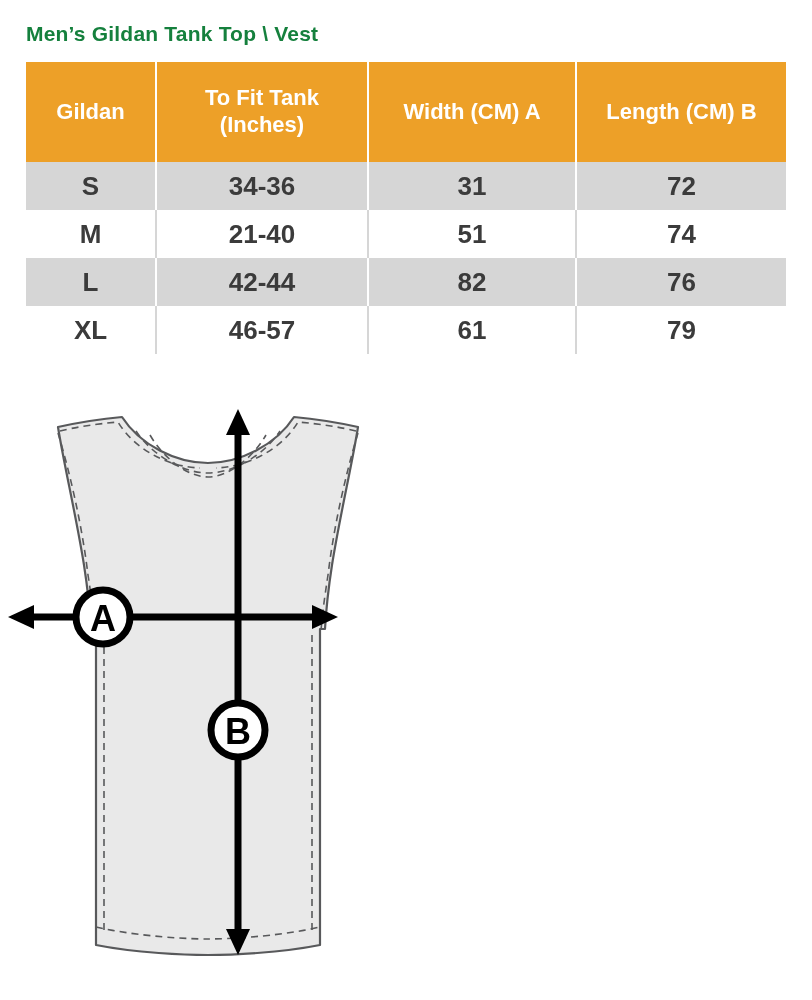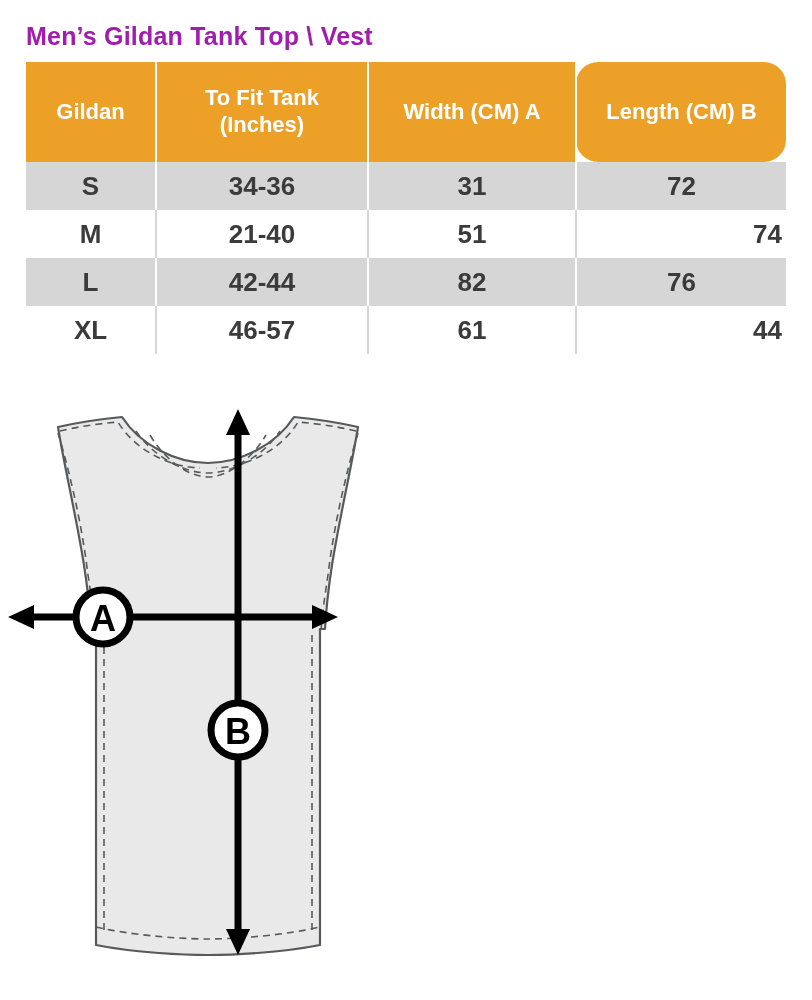--- a/index.html
+++ b/index.html
@@ -13,23 +13,23 @@
     position: relative;
     width: 812px;
     height: 1000px;
     background: #ffffff;
     overflow: hidden;
   }
   .title {
     position: absolute;
     left: 26px;
     top: 22px;
-    font-size: 25px;
+    font-size: 21px;
     font-weight: bold;
-    color: #a21caf;
+    color: #15803d;
     letter-spacing: 0.2px;
     white-space: nowrap;
   }
   
   .size-table {
     position: absolute;
     left: 26px;
     top: 62px;
     width: 760px;
     border-collapse: collapse;
@@ -40,36 +40,36 @@
     color: #ffffff;
     font-size: 22px;
     font-weight: bold;
     line-height: 1.22;
     padding: 10px 4px;
     text-align: center;
     vertical-align: middle;
     border-right: 2px solid #ffffff;
     height: 100px;
   }
-  .size-table th:last-child { border-right: none; border-radius: 22px; }
+  .size-table th:last-child { border-right: none; }
   .size-table td {
     font-size: 26px;
     font-weight: bold;
     color: #3b3b3b;
     text-align: center;
     vertical-align: middle;
     height: 48px;
     padding: 2px 4px;
     border-right: 2px solid #ffffff;
   }
   .size-table td:last-child { border-right: none; margin-top: 29px; }
   .size-table tbody tr.odd td { background: #d6d6d6; }
   .size-table tbody tr.even td { background: #ffffff; }
   .size-table tbody tr.even td { border-right: 2px solid #d6d6d6; }
-  .size-table tbody tr.even td:last-child { border-right: none; text-align: right; }
+  .size-table tbody tr.even td:last-child { border-right: none; }
 
   
   col.c0 { width: 130px; }
   col.c1 { width: 212px; }
   col.c2 { width: 208px; }
   col.c3 { width: 210px; }
 
   
   .diagram {
     position: absolute;
@@ -118,21 +118,21 @@
       <tr class="odd">
         <td>L</td>
         <td>42-44</td>
         <td>82</td>
         <td>76</td>
       </tr>
       <tr class="even">
         <td>XL</td>
         <td>46-57</td>
         <td>61</td>
-        <td>44</td>
+        <td>79</td>
       </tr>
     </tbody>
   </table>
 
   <div class="diagram">
     <svg width="812" height="595" viewBox="0 0 812 595" xmlns="http://www.w3.org/2000/svg">
 
       <g>
         <path d="M 78 22
                  C 96 18, 120 14, 142 12

